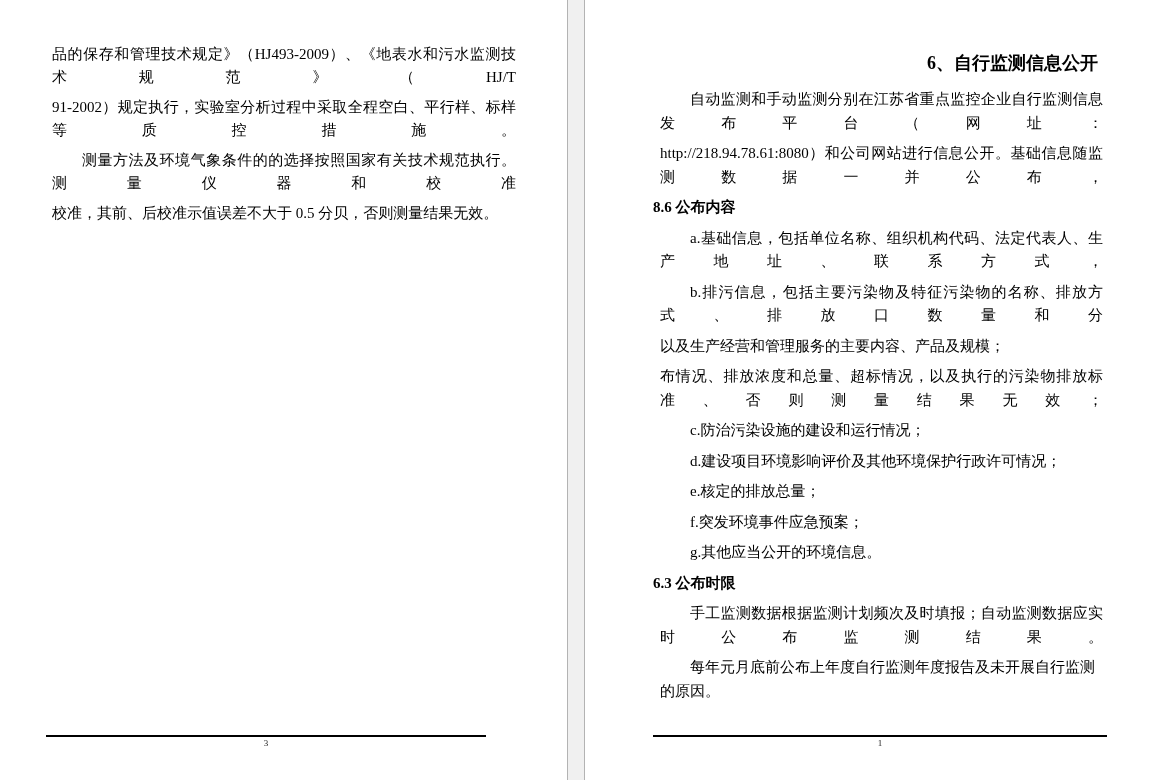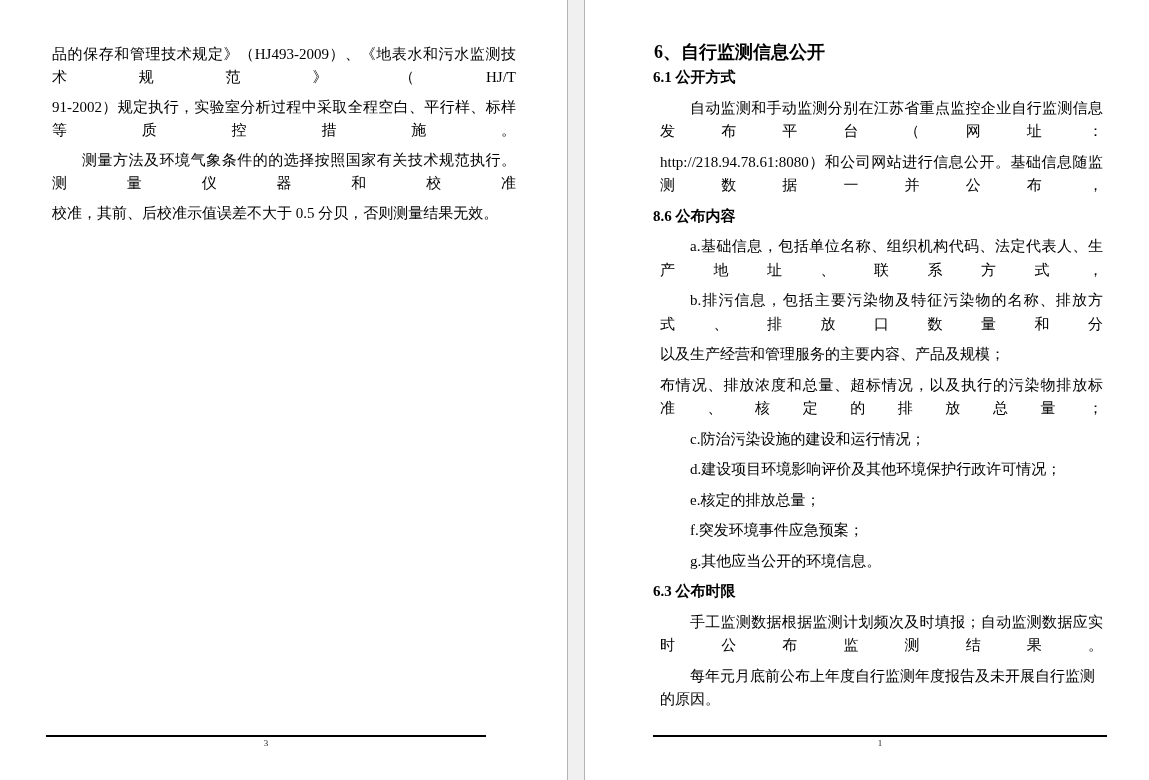--- a/index.html
+++ b/index.html
@@ -52,24 +52,25 @@
     line-height: 23.5px;
   }
   .justify {
     text-align: justify;
     text-align-last: justify;
   }
   .indent {
     text-indent: 2em;
   }
   .doc-heading {
-    margin: 1px;
+    margin: 12px;
     font-size: 18px;
     line-height: 26px;
     font-weight: bold;
+    text-align: right;
   }
   .sub-heading {
     margin: 0;
     font-size: 15px;
     line-height: 23.5px;
     font-weight: bold;
   }
   .page-footer {
     position: absolute;
     top: 735px;
@@ -111,29 +112,28 @@
       <div class="page-number">3</div>
     </footer>
   </section>
 
   <div class="gutter"></div>
 
   <section class="page page-right">
     <div class="body-text right-body">
       <h1 class="doc-heading">6、自行监测信息公开</h1>
 
-      <h2 class="sub-heading">6.1 公开方式</h2>
       <p class="row indent justify">自动监测和手动监测分别在江苏省重点监控企业自行监测信息发布平台（网址：</p>
       <p class="row justify">http://218.94.78.61:8080）和公司网站进行信息公开。基础信息随监测数据一并公布，</p>
 
       <h2 class="sub-heading">8.6 公布内容</h2>
       <p class="row indent justify">a.基础信息，包括单位名称、组织机构代码、法定代表人、生产地址、联系方式，</p>
       <p class="row indent justify">b.排污信息，包括主要污染物及特征污染物的名称、排放方式、排放口数量和分</p>
       <p class="row">以及生产经营和管理服务的主要内容、产品及规模；</p>
-      <p class="row justify">布情况、排放浓度和总量、超标情况，以及执行的污染物排放标准、核定的排放总量；</p>
+      <p class="row justify">布情况、排放浓度和总量、超标情况，以及执行的污染物排放标准、否则测量结果无效；</p>
       <p class="row indent">c.防治污染设施的建设和运行情况；</p>
       <p class="row indent">d.建设项目环境影响评价及其他环境保护行政许可情况；</p>
       <p class="row indent">e.核定的排放总量；</p>
       <p class="row indent">f.突发环境事件应急预案；</p>
       <p class="row indent">g.其他应当公开的环境信息。</p>
 
       <h2 class="sub-heading">6.3 公布时限</h2>
       <p class="row indent justify">手工监测数据根据监测计划频次及时填报；自动监测数据应实时公布监测结果。</p>
       <p class="row indent">每年元月底前公布上年度自行监测年度报告及未开展自行监测的原因。</p>
     </div>

